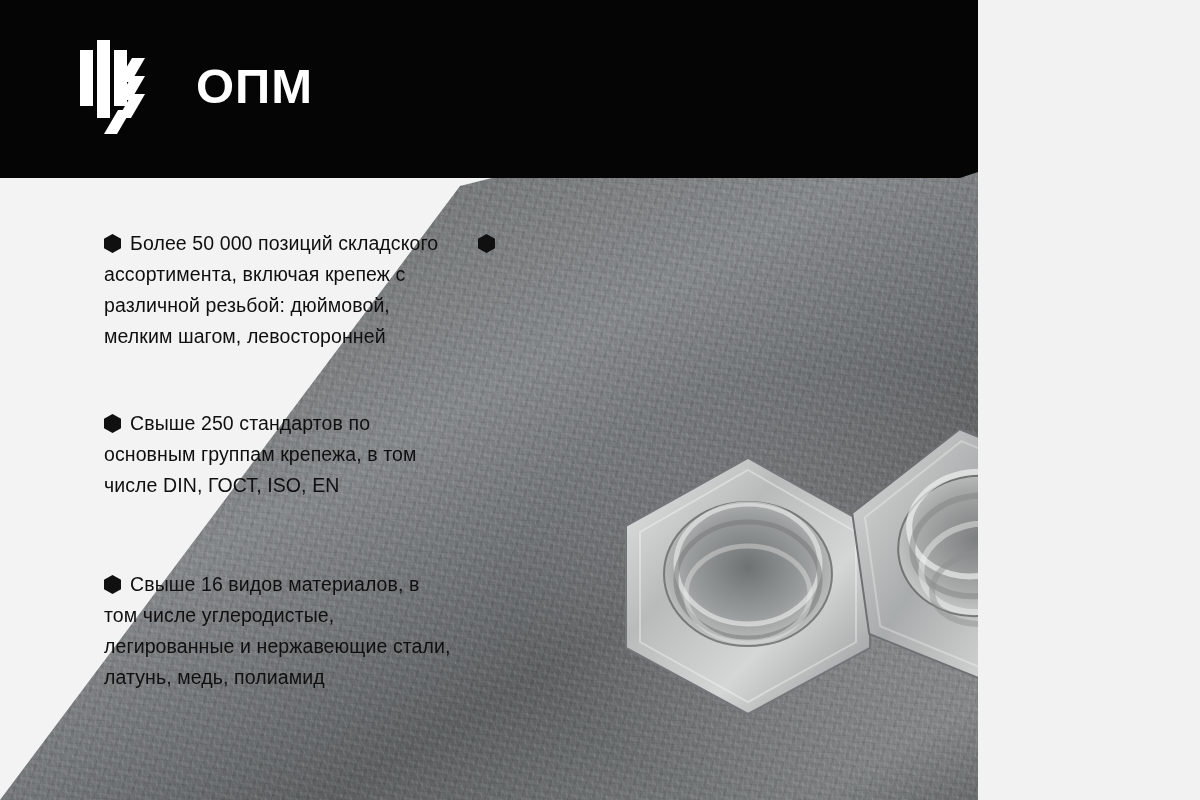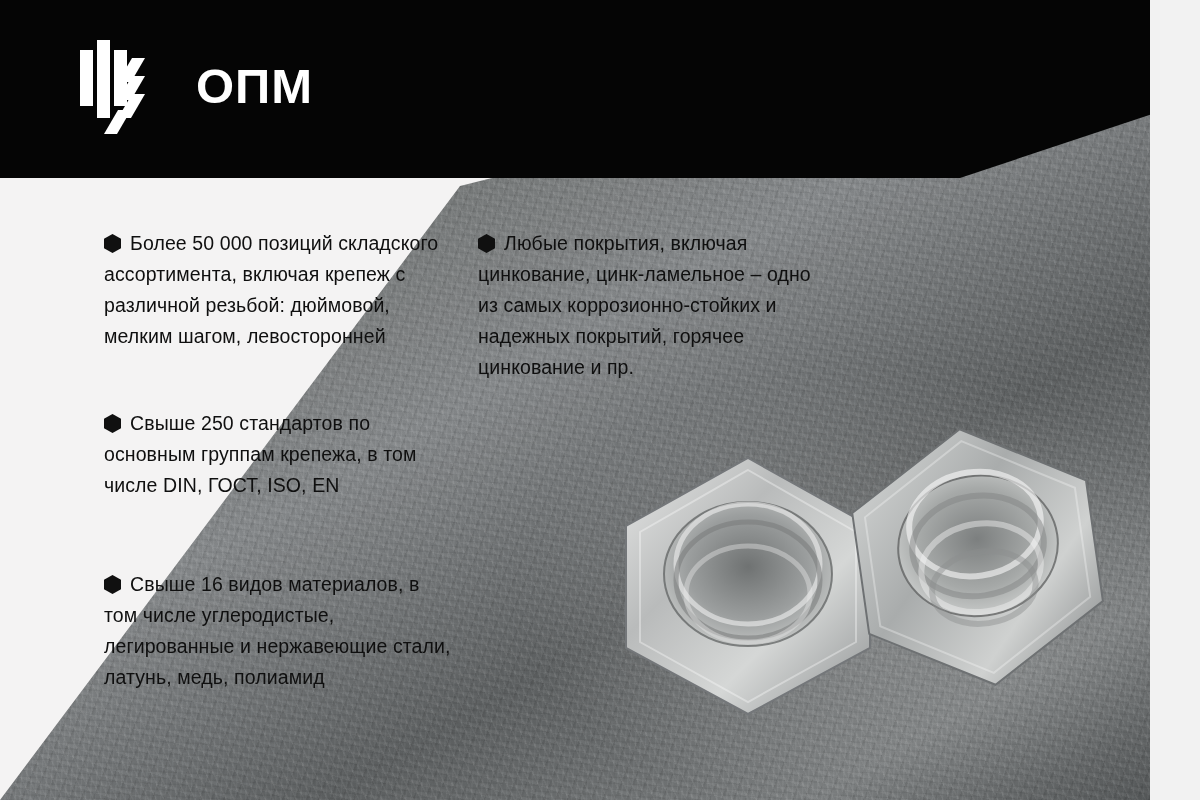--- a/index.html
+++ b/index.html
@@ -9,21 +9,21 @@
   body {
     width: 1200px;
     height: 800px;
     overflow: hidden;
     font-family: "Liberation Sans", sans-serif;
     background: #f2f2f2;
   }
 
   .canvas {
     position: relative;
-    width: 1150px;
+    width: 978px;
     height: 800px;
     background: #737373;
     overflow: hidden;
   }
 
   
   .photo {
     position: absolute;
     left: 0;
     top: 0;
@@ -225,18 +225,18 @@
     <div class="bullet-block" style="margin-top:68px;">
       <div class="bullet-text">
         <span class="hex"></span><span>Свыше 16 видов материалов, в том числе углеродистые, легированные и нержавеющие стали, латунь, медь, полиамид</span>
       </div>
     </div>
   </div>
 
   <div class="col-right">
     <div class="bullet-block">
       <div class="bullet-text">
-        <span class="hex"></span><span>Любые покрытия, включая цинкование, цинк-ламельное – одно из самых коррозионно-стойких и надежных покрытий, горячее цинкование и пр.</span>
+        <span class="hex"></span>
       </div>
     </div>
   </div>
 
 </div>
 
 </body></html>

